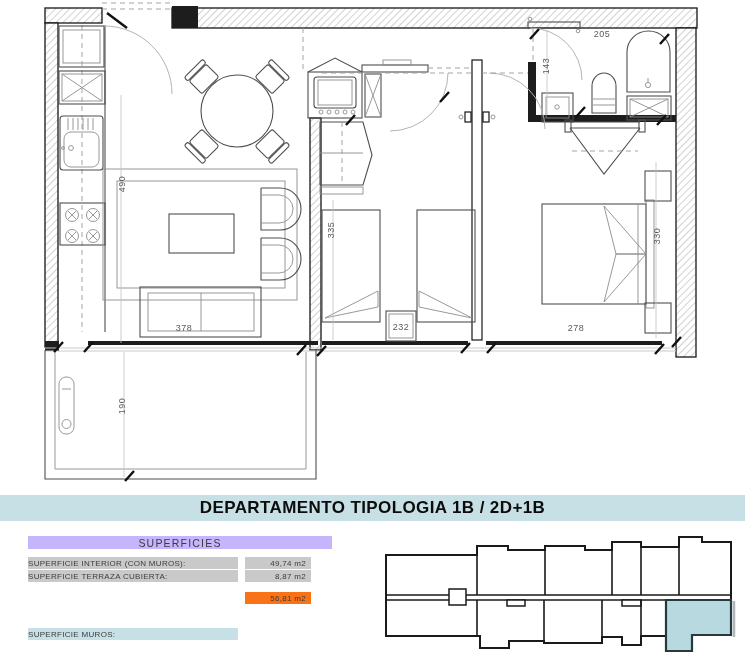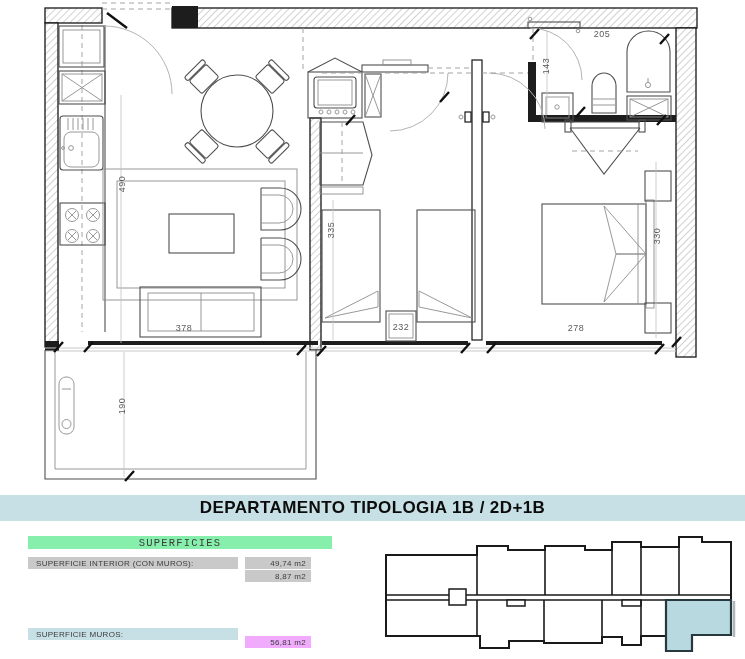--- a/index.html
+++ b/index.html
@@ -21,21 +21,21 @@
   
   .banner{position:absolute;left:0;top:495px;width:745px;height:26px;
           display:flex;align-items:center;justify-content:center;}
   .banner span{font-weight:bold;font-size:17px;color:#0c0c0c;letter-spacing:.4px;}
   
   .sup-header{position:absolute;left:28px;top:536px;width:304px;height:13px;
               display:flex;align-items:center;justify-content:center;
               font-size:10.5px;color:#3b3b3b;letter-spacing:1.2px;}
   .bar{position:absolute;height:12px;display:flex;align-items:center;
        font-size:8px;color:#3b3b3b;letter-spacing:.3px;}
-  .bar.lbl{left:28px;width:210px;padding-left:8px;box-sizing:border-box;}
+  .bar.lbl{left:28px;width:210px;box-sizing:border-box;}
   .bar.val{left:245px;width:66px;justify-content:flex-end;padding-right:5px;box-sizing:border-box;}
   .gray{background:#c9c9c9;}
   
   .kp{position:absolute;left:362px;top:531px;}
   .kp-outline{fill:#fff;stroke:#1a1a1a;stroke-width:2;stroke-linejoin:miter;}
   .kp-div{stroke:#1a1a1a;stroke-width:1.6;fill:none;}
   .kp-cell{fill:#fff;stroke:#1a1a1a;stroke-width:1.5;}
   .kp-hi{stroke:#27393f;stroke-width:2.2;}
   .kp-shadow{stroke:#aeb6b8;stroke-width:2.5;fill:none;}
 </style>
@@ -268,29 +268,30 @@
       <text class="dim" x="549" y="72" text-anchor="middle" transform="rotate(-90 546 69)">143</text>
     </g>
   </svg>
 
   
   <div class="banner" style="background-color: rgb(199, 224, 229);">
     <span>DEPARTAMENTO TIPOLOGIA 1B / 2D+1B</span>
   </div>
 
   
-  <div class="sup-header" style="background-color: #86efac; font-family: Liberation Mono, monospace;">SUPERFICIES</div>
+  <div class="sup-header" style="background-color: #c4b5fd;">SUPERFICIES</div>
 
   <div class="bar lbl gray" style="top:557px">SUPERFICIE INTERIOR (CON MUROS):</div>
   <div class="bar val gray" style="top:557px">49,74 m2</div>
 
+  <div class="bar lbl gray" style="top:570px">SUPERFICIE TERRAZA CUBIERTA:</div>
   <div class="bar val gray" style="top:570px">8,87 m2</div>
 
   <div class="bar lbl" style="top: 628px; background-color: rgb(199, 224, 229);">SUPERFICIE MUROS:</div>
-  <div class="bar val" style="top: 636px; background-color: #f0abfc;">56,81 m2</div>
+  <div class="bar val" style="top: 592px; background-color: #f97316;">56,81 m2</div>
 
   
   <svg class="kp" width="376" height="128" viewBox="0 0 376 128">
     <g transform="translate(12,2)">
       <path class="kp-outline" d="
         M12,22 H103 V13 H134 V17 H171 V13 H211 V17 H238 V9 H267 V14 H305 V4 H328 V9 H357
         V102 H318 V118 H292 V103 H267 V112 H248 V104 H228 V110 H170 V108 H135 V115 H106 V103 H12 Z"></path>
       <path class="kp-div" d="M12,62 H357 M12,67 H357"></path>
       <rect class="kp-cell" x="75" y="56" width="17" height="16"></rect>
       <rect class="kp-cell" x="133" y="67" width="18" height="6"></rect>

